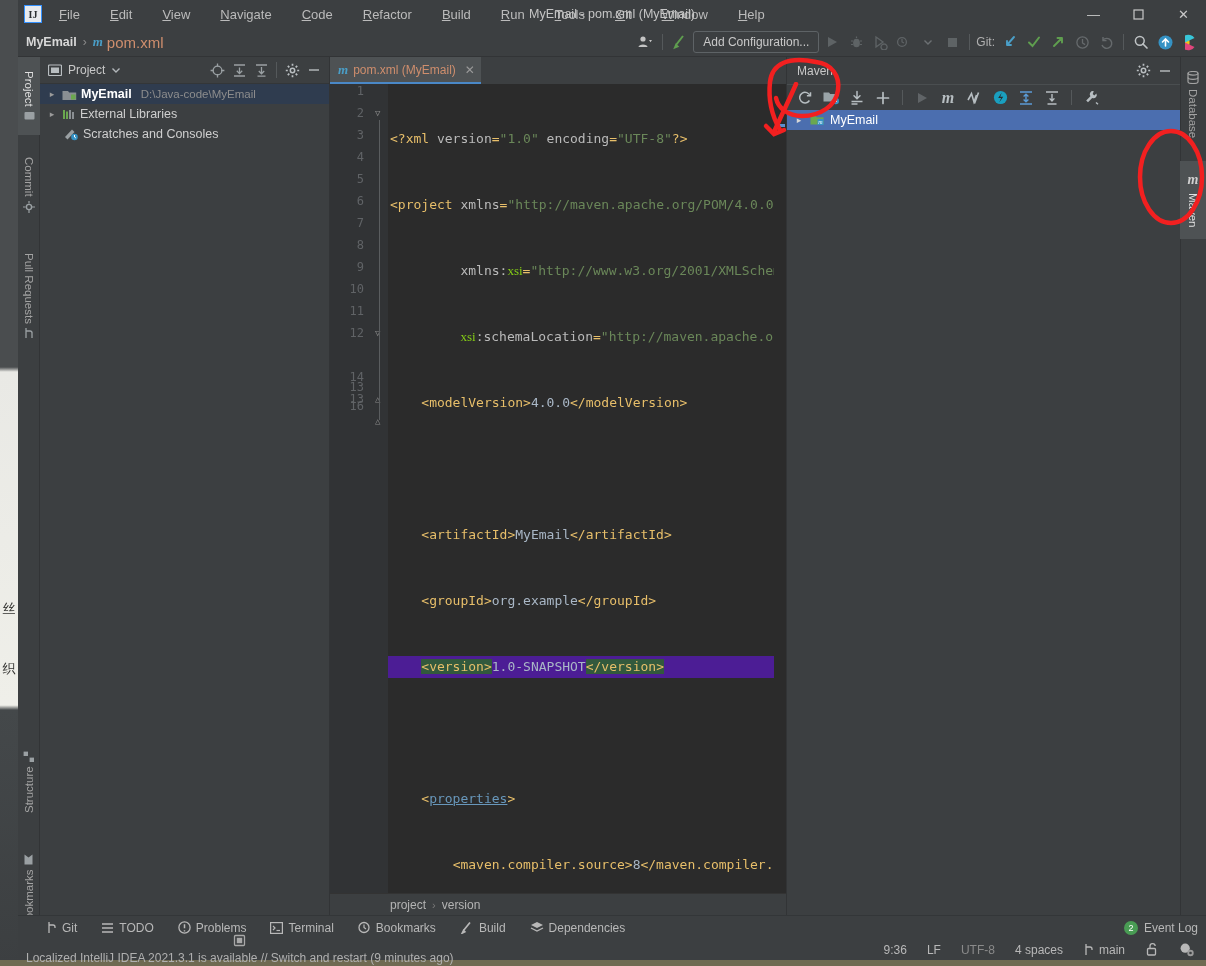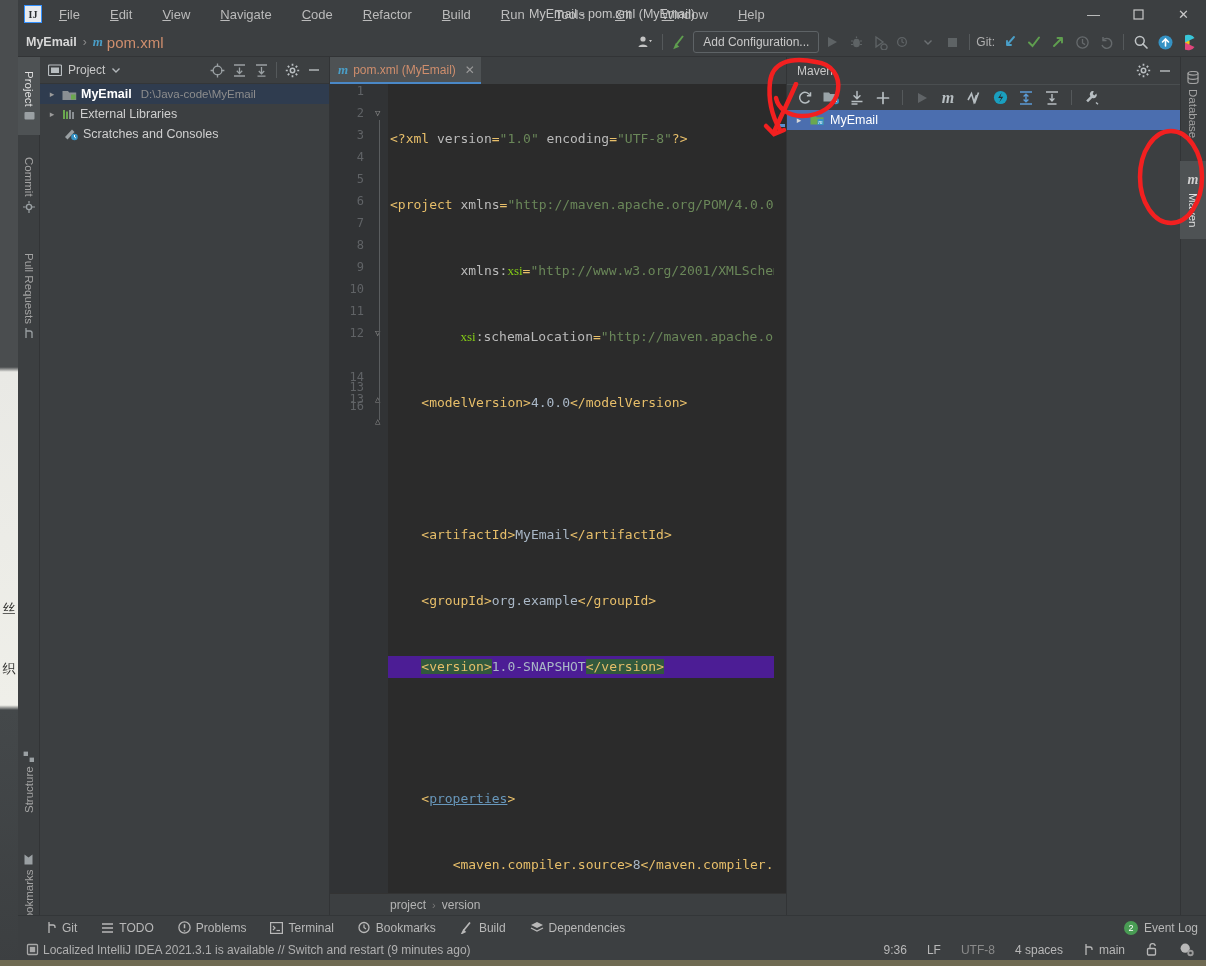--- a/index.html
+++ b/index.html
@@ -216,21 +216,21 @@
   .evlog { position: absolute; right: 8px; display: flex; align-items: center; gap: 6px; color: #b8b8b8; font-size: 12px; }
   .badge {
     width: 14px; height: 14px; border-radius: 50%; background: #499c54; color: #fff;
     font-size: 9px; display: flex; align-items: center; justify-content: center;
   }
 
   .statusbar {
     position: absolute; left: 18px; top: 939px; width: 1188px; height: 21px;
     background: #3c3f41; display: flex; align-items: center; padding-left: 8px; gap: 8px;
   }
-  .st-msg { color: #b0b0b0; font-size: 12px; display: flex; align-items: center; gap: 4px;}
+  .st-msg { color: #b0b0b0; font-size: 12px; display: flex; align-items: center; gap: 4px; flex-direction: column;}
   .st-right { position: absolute; right: 8px; display: flex; align-items: center; gap: 14px; color: #b8b8b8; font-size: 12px;}
   .st-right .dim { color: #8a8a8a; }
   .st-it { padding: 1px 3px; border-radius: 3px; }
 
   
   .anno { position: absolute; pointer-events: none; }
   svg.anno path, svg.anno ellipse { fill: none; stroke: #f22020; stroke-width: 4.5; stroke-linecap: round; }
 
   .icon-svg { display:block; }
 </style>

